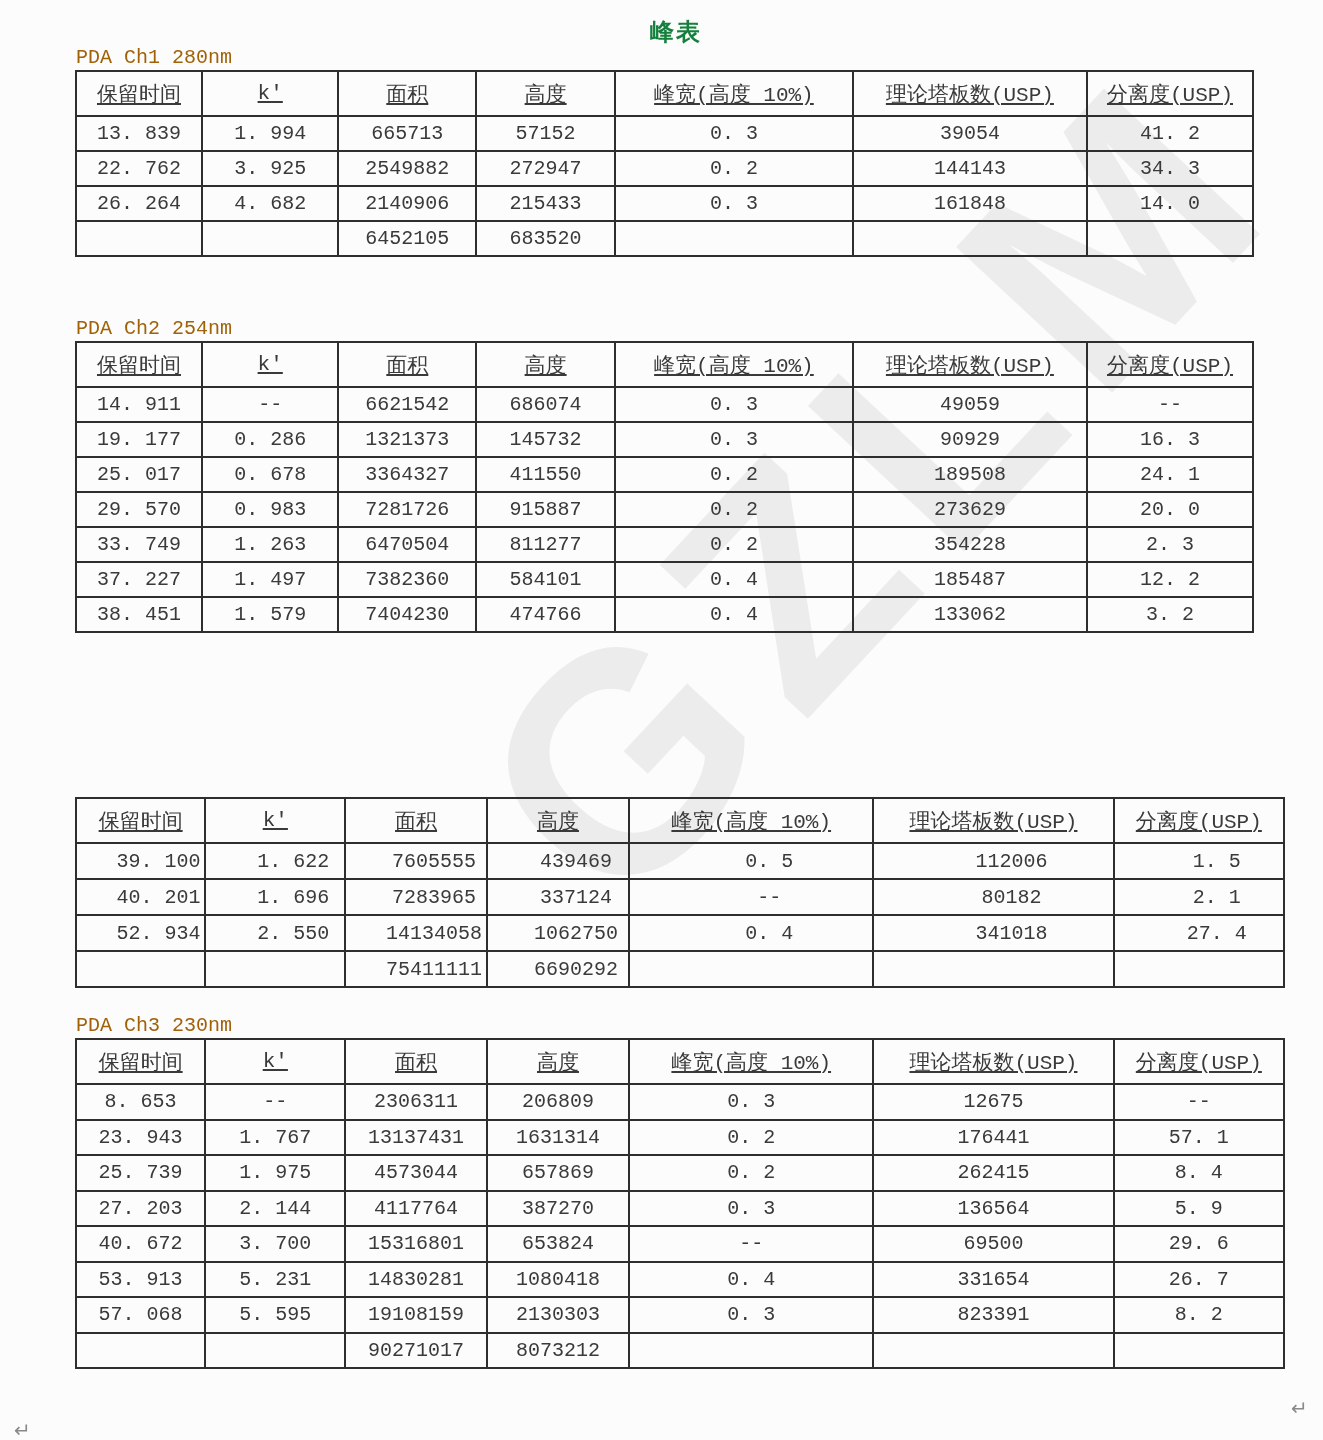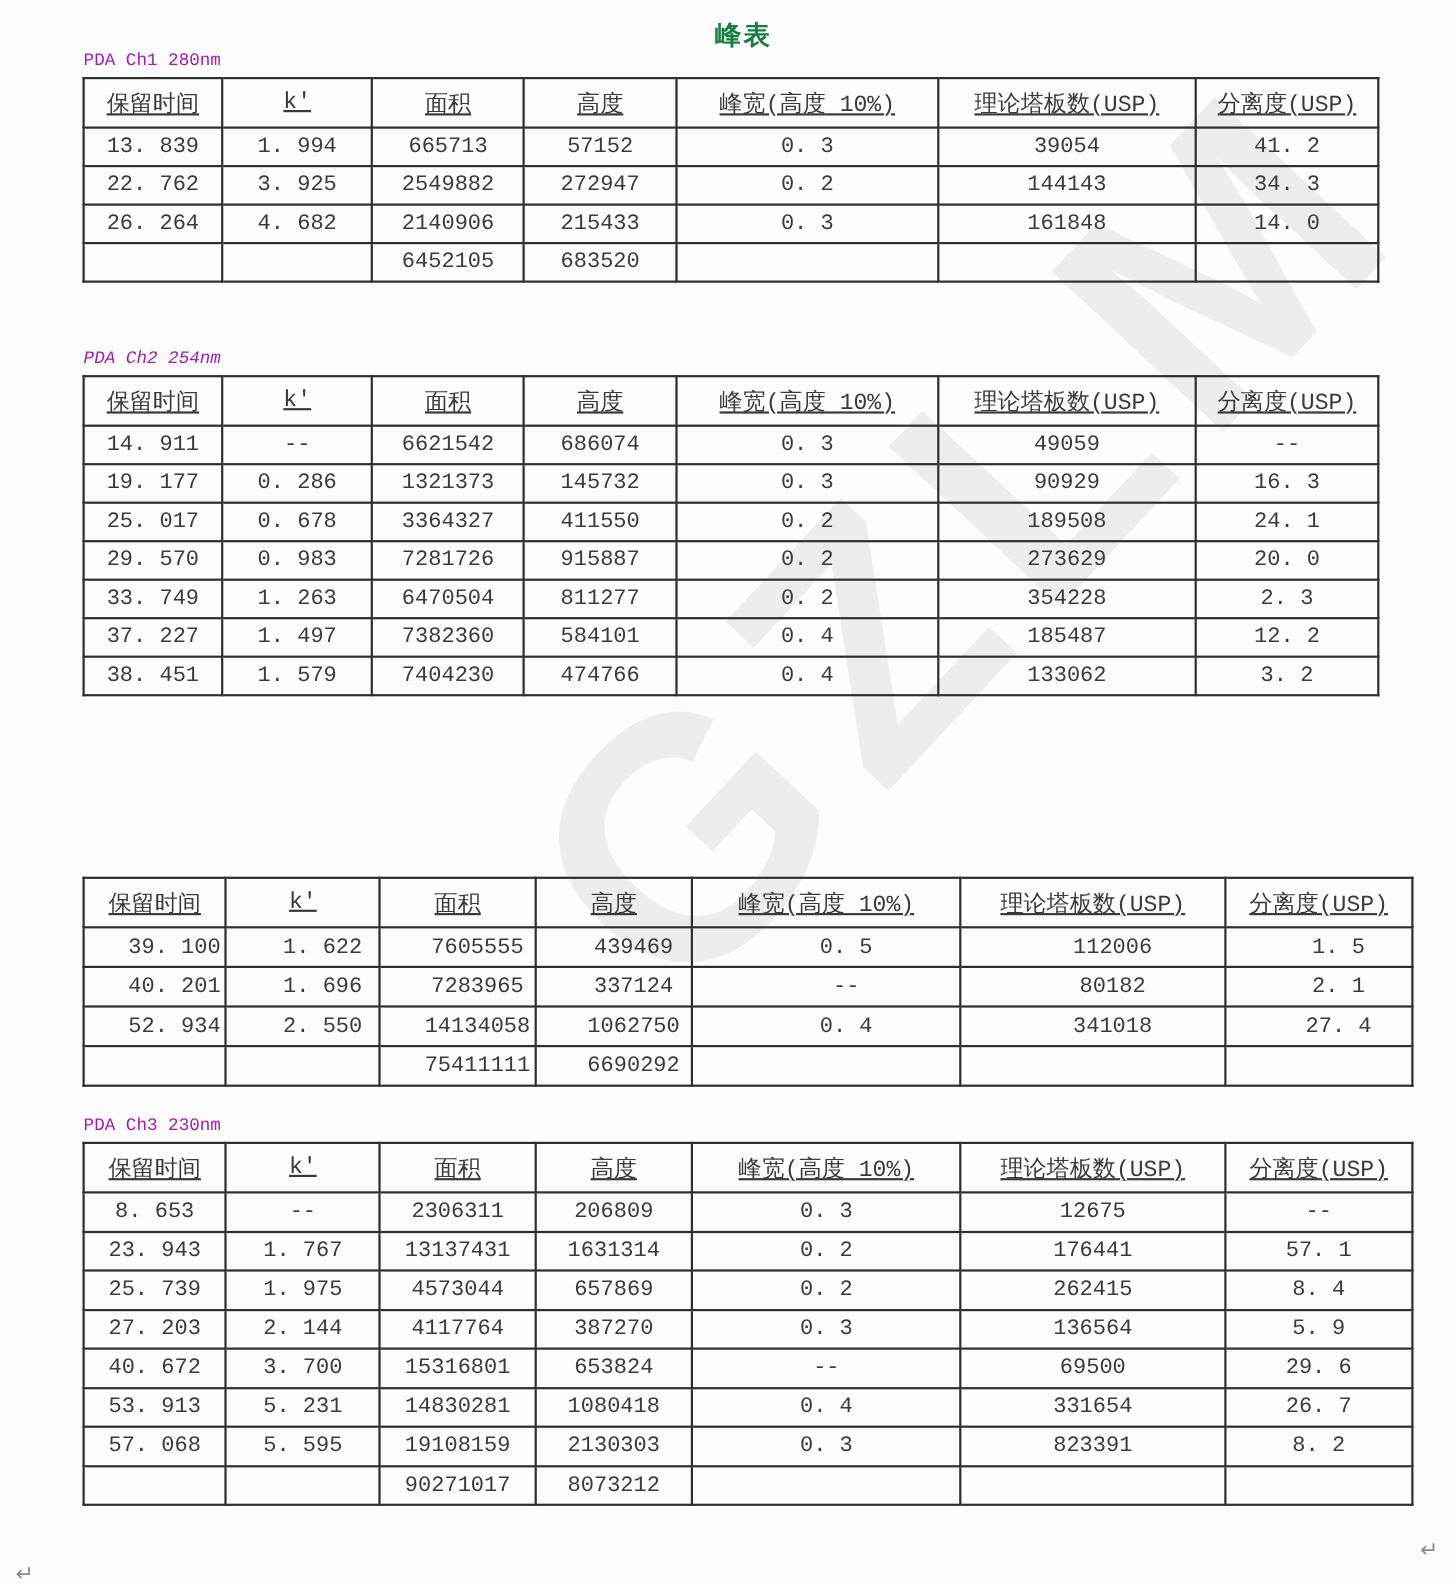--- a/index.html
+++ b/index.html
@@ -21,21 +21,21 @@
     z-index:0; user-select:none;
   }
   .title {
     position:absolute; left:650px; top:16px; z-index:1;
     font-size:24px; font-weight:700; color:#15803d;
     letter-spacing:2px;
   }
   .tbl-label {
     position:absolute; z-index:1;
     font-family:"Liberation Mono","DejaVu Sans Mono",monospace;
-    font-size:16px; color:#a21caf; white-space:nowrap;
+    font-size:20px; color:#a16207; white-space:nowrap;
   }
   table.peak {
     position:absolute; z-index:1;
     border-collapse:collapse; table-layout:fixed;
     background:transparent;
   }
   .peak th, .peak td {
     border:2px solid #2e2e2e;
     text-align:center; vertical-align:middle;
     font-weight:400; color:#3a3a3a;
@@ -116,21 +116,21 @@
           <td></td>
           <td>6452105</td>
           <td>683520</td>
           <td></td>
           <td></td>
           <td></td>
         </tr>
       </tbody>
   </table>
 
-  <div class="tbl-label" style="left:76px;top:317px;font-style:italic;">PDA Ch2 254nm</div>
+  <div class="tbl-label" style="left:76px;top:317px;">PDA Ch2 254nm</div>
   <table class="peak t2" style="left:75px;top:341px;width:1179px;">
     <colgroup>
       <col style="width:10.7%">
         <col style="width:11.6%">
         <col style="width:11.7%">
       <col style="width:11.8%">
         <col style="width:20.2%">
         <col style="width:19.9%">
       <col style="width:14.1%">
     </colgroup>

